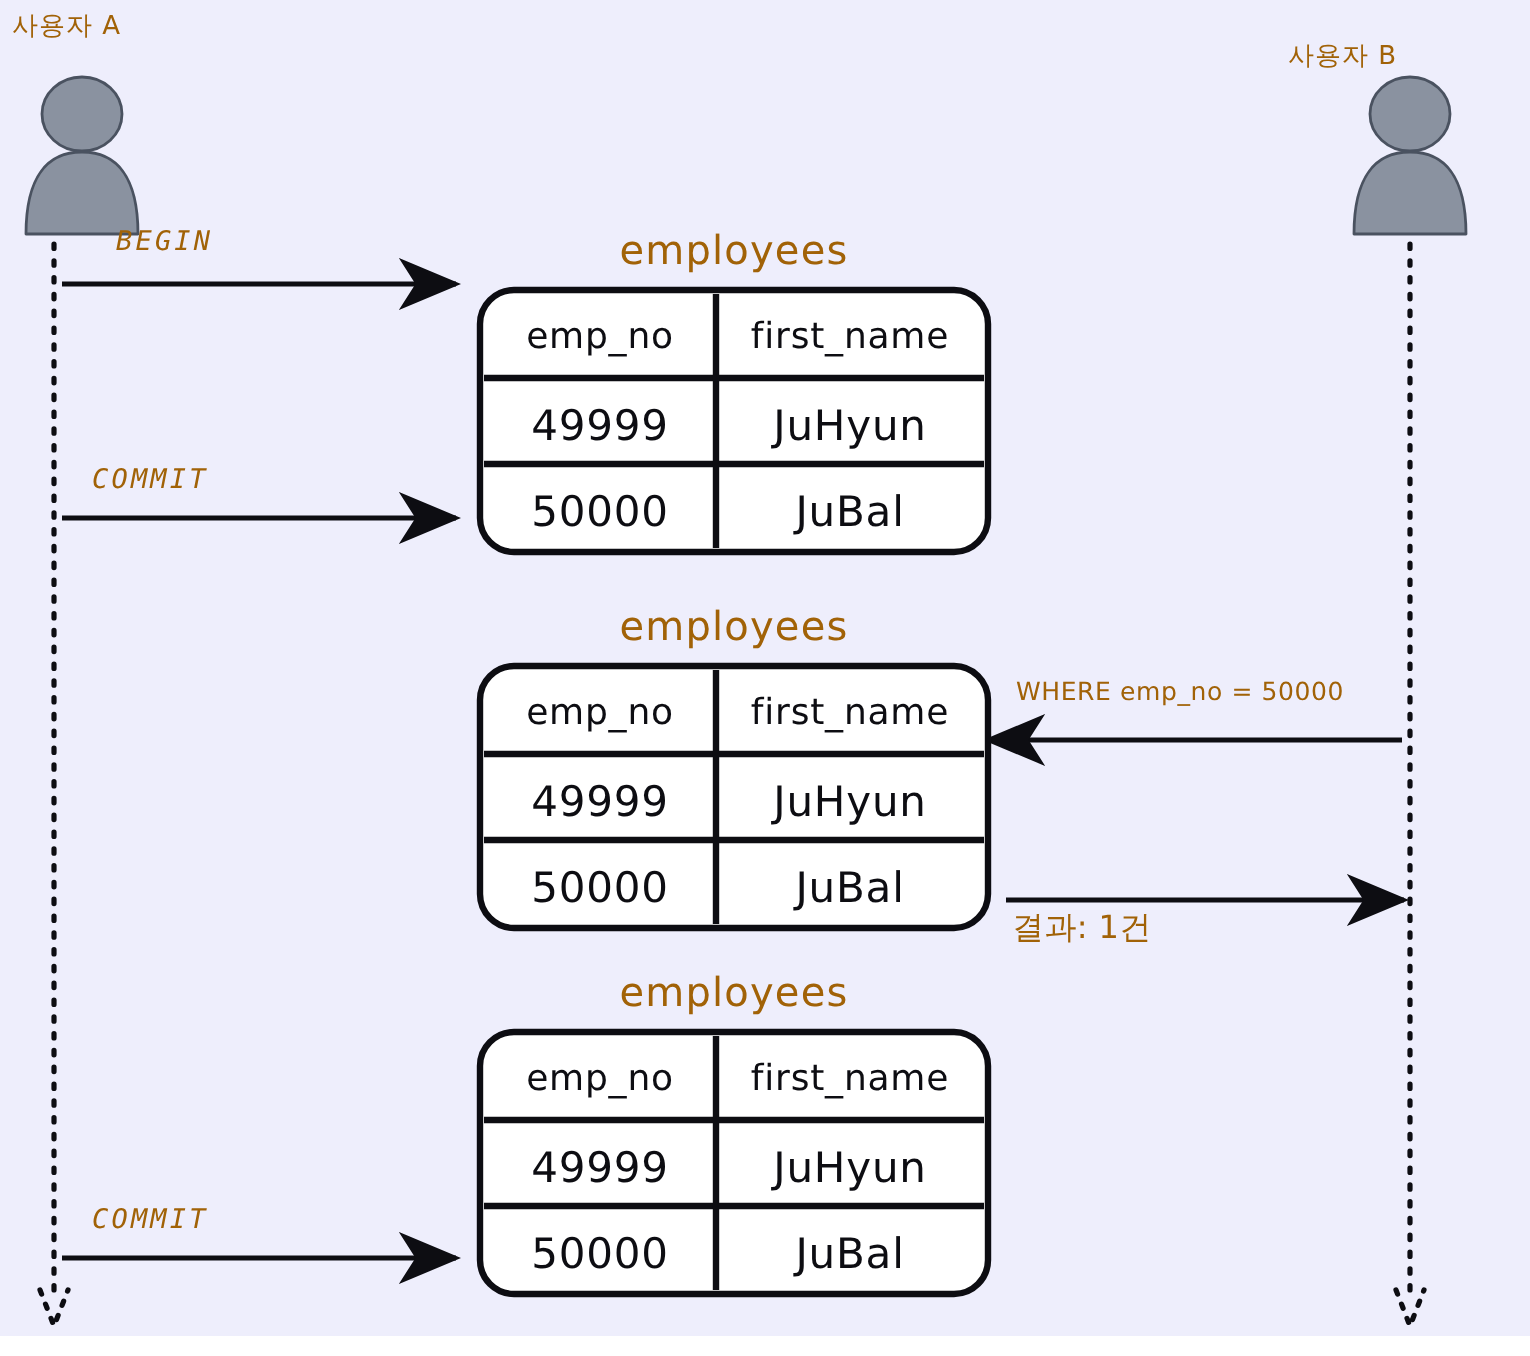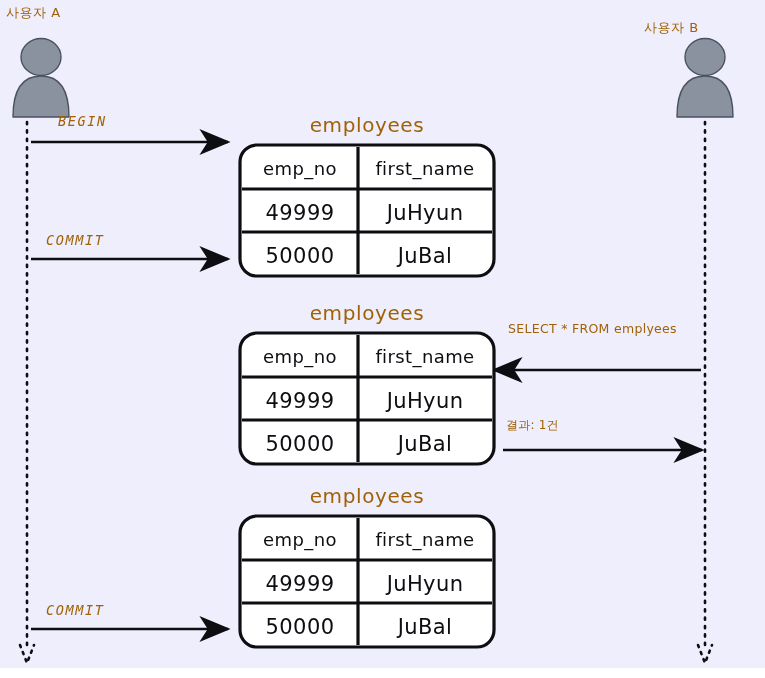--- a/index.html
+++ b/index.html
@@ -49,22 +49,23 @@
     letter-spacing: 1.6px;
     font-family: "DejaVu Sans Mono", monospace;
   }
   .sql-label {
     font-size: 12.5px;
     line-height: 17px;
     letter-spacing: 0.3px;
     font-family: "DejaVu Sans", sans-serif;
   }
   .result-label {
-    font-size: 12px;
+    font-size: 16px;
     letter-spacing: 0.2px;
+    margin-top: 37px;
   }
   .tbl-title {
     font-size: 20px;
     letter-spacing: 0.6px;
   }
   .cell-txt {
     position: absolute;
     white-space: pre;
     color: #0d0d12;
     text-align: center;
@@ -141,21 +142,21 @@
       <line x1="242" y1="603" x2="492" y2="603" stroke="#0d0d12" stroke-width="3.2"></line>
       <line x1="358" y1="518" x2="358" y2="645" stroke="#0d0d12" stroke-width="3.2"></line>
     </g>
   </svg>
 
   <div class="txt actor-label" style="left:6px; top:4px;">사용자 A</div>
   <div class="txt actor-label" style="left:644px; top:19px;">사용자 B</div>
 
   <div class="txt msg-label" style="left:58px; top:113px;">BEGIN</div>
   <div class="txt msg-label" style="left:46px; top:232px;">COMMIT</div>
-  <div class="txt sql-label" style="left:508px; top:320px;">SELECT * FROM emplyees</div>
+  <div class="txt sql-label" style="left:508px; top:337px;">WHERE emp_no = 50000</div>
   <div class="txt result-label" style="left:506px; top:417px;">결과: 1건</div>
   <div class="txt msg-label" style="left:46px; top:602px;">COMMIT</div>
 
   <div class="txt tbl-title" style="left:240px; top:113px; width:254px; text-align:center;">employees</div>
   <div class="cell-txt cell-head" style="left:242px; top:158px; width:116px;">emp_no</div>
   <div class="cell-txt cell-head" style="left:358px; top:158px; width:134px;">first_name</div>
   <div class="cell-txt" style="left:242px; top:201px; width:116px;">49999</div>
   <div class="cell-txt" style="left:358px; top:201px; width:134px;">JuHyun</div>
   <div class="cell-txt" style="left:242px; top:244px; width:116px;">50000</div>
   <div class="cell-txt" style="left:358px; top:244px; width:134px;">JuBal</div>

